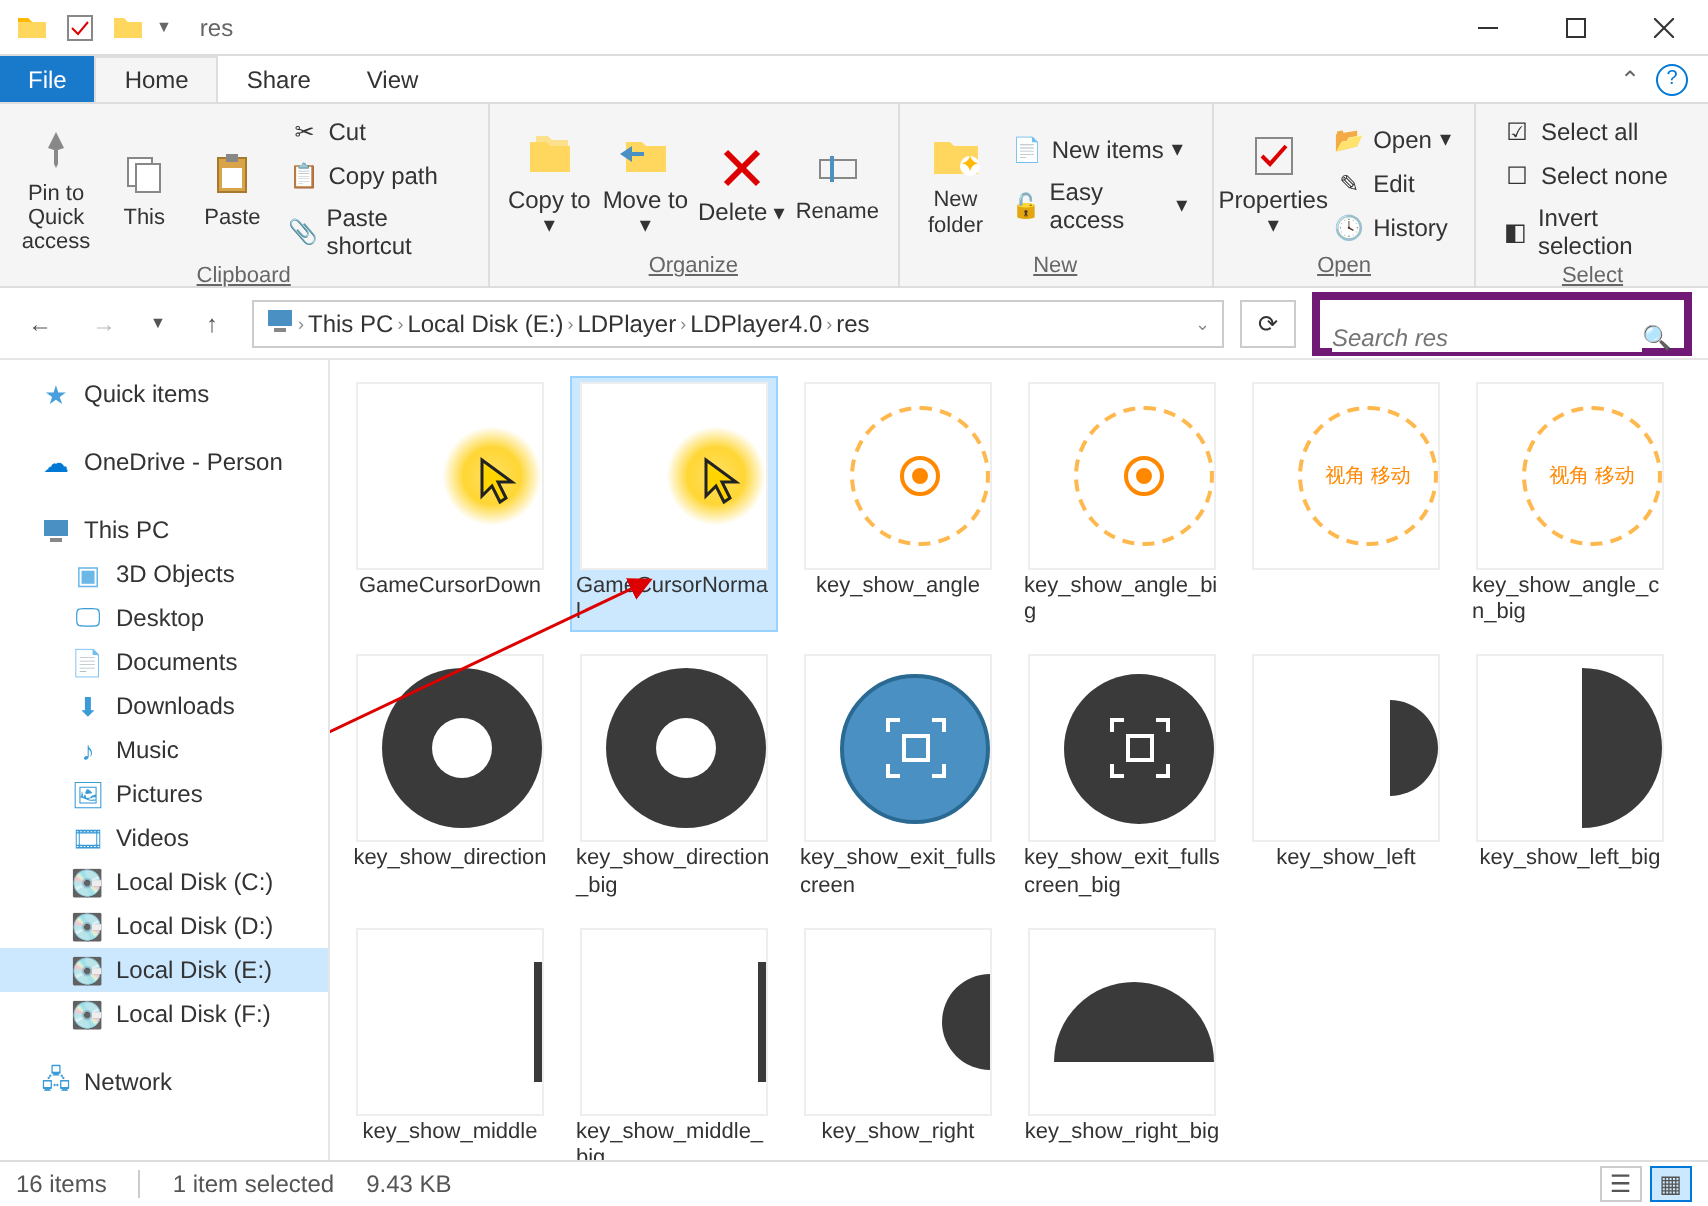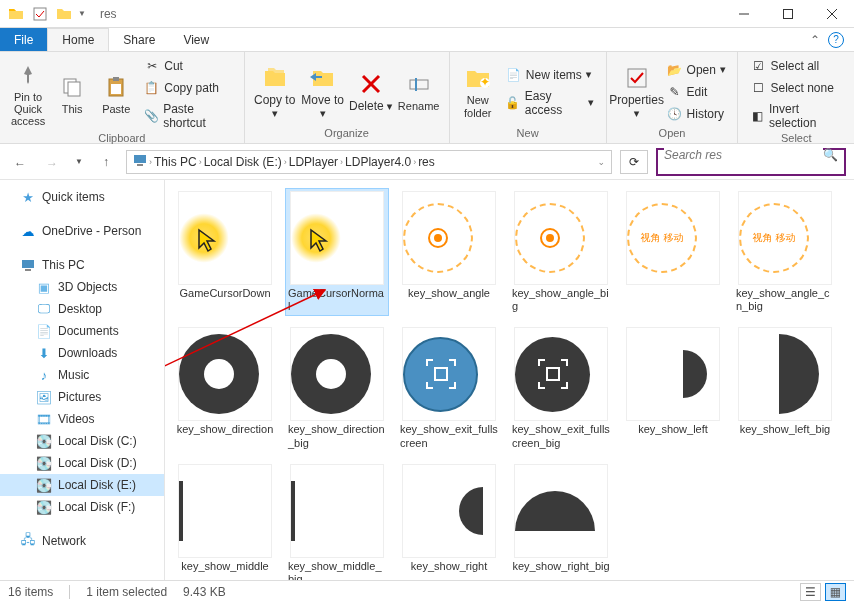--- a/index.html
+++ b/index.html
@@ -17,51 +17,51 @@
 .tabs { height: 24px; display: flex; align-items: stretch; border-bottom: 1px solid #ddd; }
 .tab { padding: 0 14px; display: flex; align-items: center; cursor: pointer; }
 .tab.file { background: #1979ca; color: #fff; }
 .tab.active { background: #f5f5f5; border-top: 1px solid #ddd; border-left: 1px solid #ddd; border-right: 1px solid #ddd; }
 .tabs-right { margin-left: auto; display: flex; align-items: center; padding-right: 10px; gap: 8px; }
 
 
 .ribbon { height: 92px; background: #f5f5f5; display: flex; border-bottom: 1px solid #ddd; }
 .rgroup { border-right: 1px solid #ddd; padding: 4px 8px; display: flex; flex-direction: column; }
 .rgroup-body { flex: 1; display: flex; align-items: center; gap: 4px; }
-.rgroup-label { text-align: center; color: #666; font-size: 11px; }
+.rgroup-label { text-align: center; color: #666; font-size: 11px; text-decoration: underline; }
 .bigbtn { width: 44px; height: 68px; display: flex; flex-direction: column; align-items: center; justify-content: center; gap: 2px; cursor: pointer; }
 .bigbtn .ico { width: 28px; height: 28px; display: flex; align-items: center; justify-content: center; font-size: 20px; }
 .bigbtn .lbl { font-size: 11px; text-align: center; line-height: 1.1; }
 .smallbtn-col { display: flex; flex-direction: column; gap: 2px; }
 .smallbtn { display: flex; align-items: center; gap: 4px; padding: 2px 4px; cursor: pointer; font-size: 11px; }
 .smallbtn .sico { width: 16px; height: 16px; display: flex; align-items: center; justify-content: center; }
 
 
 .addrbar { height: 36px; border-bottom: 1px solid #e5e5e5; display: flex; align-items: center; padding: 0 8px; gap: 8px; }
 .navbtn { width: 24px; height: 24px; display: flex; align-items: center; justify-content: center; cursor: pointer; border-radius: 2px; color: #555; }
 .breadcrumb { flex: 1; height: 24px; border: 1px solid #ccc; display: flex; align-items: center; padding: 0 6px; gap: 2px; }
 .crumb { display: flex; align-items: center; gap: 2px; cursor: pointer; }
 .sep { color: #888; font-size: 9px; }
 .refresh { width: 28px; height: 24px; border: 1px solid #ccc; display: flex; align-items: center; justify-content: center; }
-.search { width: 190px; height: 24px; border: 2px solid #701a75; display: flex; align-items: flex-end; padding: 12px 6px; color: #888; }
+.search { width: 190px; height: 24px; border: 4px solid #701a75; display: flex; align-items: flex-start; padding: 12px 6px; color: #888; }
 .search input { border: none; outline: none; width: 100%; font-style: italic; color: #888; }
 
 
 .main { display: flex; height: 400px; }
 .sidebar { width: 165px; border-right: 1px solid #e5e5e5; overflow-y: auto; padding: 6px 0; }
 .nav-item { display: flex; align-items: center; gap: 6px; padding: 3px 8px 3px 20px; cursor: pointer; font-size: 12px; }
 .nav-item.lvl2 { padding-left: 36px; }
 .nav-item.selected { background: #cce8ff; }
 .nav-item .nico { width: 16px; height: 16px; display: flex; align-items: center; justify-content: center; font-size: 13px; }
 .nav-spacer { height: 12px; }
 
 .content { flex: 1; padding: 8px; overflow-y: auto; display: flex; flex-wrap: wrap; align-content: flex-start; gap: 8px; position: relative; }
 .file-item { width: 104px; display: flex; flex-direction: column; align-items: center; cursor: pointer; border: 1px solid transparent; padding: 2px; }
 .file-item.selected { background: #cce8ff; border-color: #99d1ff; }
-.thumb { width: 94px; height: 94px; display: flex; align-items: center; justify-content: flex-start; background: #fff; border: 1px solid #eee; }
+.thumb { width: 94px; height: 94px; display: flex; align-items: center; justify-content: flex-end; background: #fff; border: 1px solid #eee; }
 .fname { text-align: left; font-size: 11px; word-break: break-all; line-height: 1.2; margin-top: 2px; }
 
 
 .statusbar { height: 23px; border-top: 1px solid #ddd; display: flex; align-items: center; padding: 0 8px; font-size: 11px; color: #555; gap: 16px; }
 .statusbar .right { margin-left: auto; display: flex; gap: 4px; }
 .status-sep { border-left: 1px solid #ccc; height: 14px; }
 
 
 .arrow-line { position: absolute; pointer-events: none; }
 

